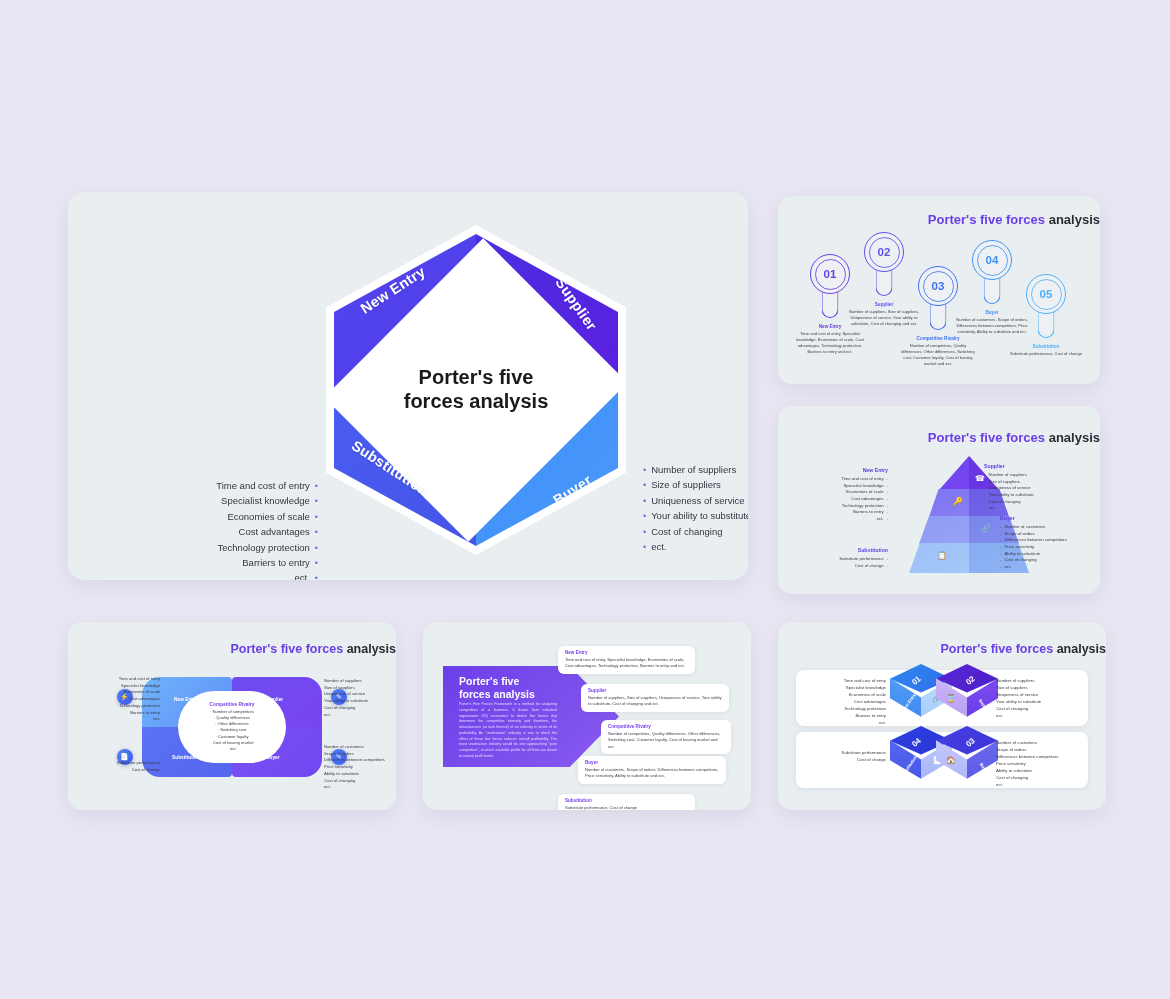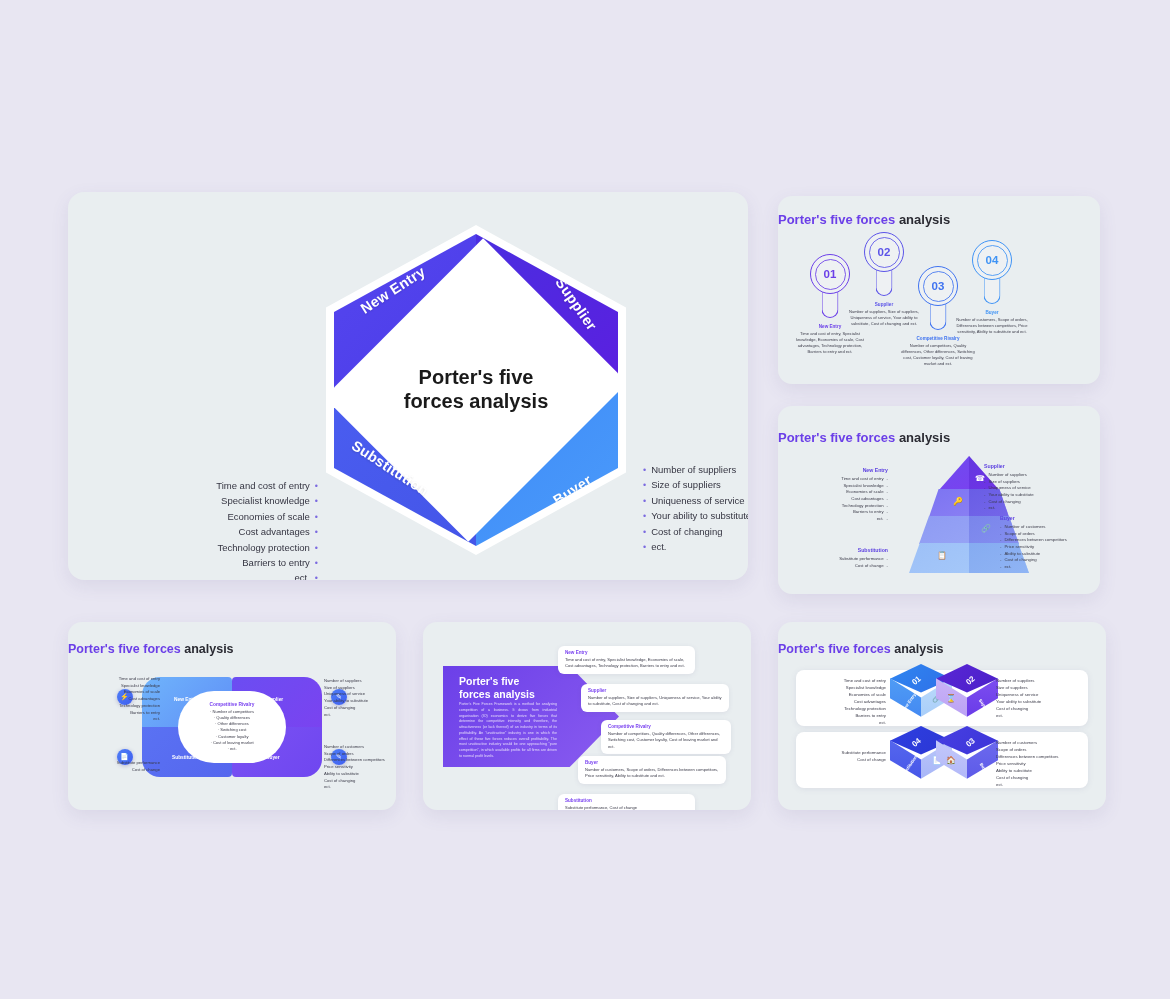--- a/index.html
+++ b/index.html
@@ -13,21 +13,21 @@
 
   .card {
     position: absolute;
     background: #e9eef0;
     border-radius: 14px;
     box-shadow: 0 6px 18px rgba(90,80,140,.10);
     overflow: hidden;
   }
 
   
-  .ctitle { position:absolute; left:0; right:0; text-align:left; font-weight:bold; color:#2b2b33; white-space:nowrap; }
+  .ctitle { position:absolute; left:0; right:0; text-align:right; font-weight:bold; color:#2b2b33; white-space:nowrap; }
   .ctitle .accent { color:#6b3fe8; }
 
   
   #card-main { left:68px; top:192px; width:680px; height:388px; border-radius:16px; }
 
   .hex-wrap { position:absolute; left:258px; top:33px; width:300px; height:330px; }
   .hex {
     position:absolute; inset:0;
     -webkit-clip-path: polygon(50% 0%, 100% 25%, 100% 75%, 50% 100%, 0% 75%, 0% 25%);
     clip-path: polygon(50% 0%, 100% 25%, 100% 75%, 50% 100%, 0% 75%, 0% 25%);
@@ -300,20 +300,30 @@
         <div class="pin" style="left: 190px; top: 44px; width: 48px; height: 110px; color: rgb(63, 147, 245);">
           <div class="balloon">
             <div class="stem"></div>
             <div class="ring">
               <span class="pnum">04</span>
             </div>
           </div>
           <div class="ptitle" style="color: rgb(63, 147, 245);">Buyer</div>
           <div class="pdesc">Number of customers, Scope of orders, Differences between competitors, Price sensitivity, Ability to substitute and ect.</div>
         </div>
+        <div class="pin" style="left: 244px; top: 78px; width: 48px; height: 110px; color: rgb(79, 176, 248);">
+          <div class="balloon">
+            <div class="stem"></div>
+            <div class="ring">
+              <span class="pnum">05</span>
+            </div>
+          </div>
+          <div class="ptitle" style="color: rgb(79, 176, 248);">Substitution</div>
+          <div class="pdesc">Substitute performance, Cost of change</div>
+        </div>
       </div>
   </div>
 
   <div class="card" id="card-pyr">
     <div class="ctitle">
       <span class="accent">Porter's five forces</span><span> analysis</span>
     </div>
     <div class="pyr">
       <div class="tier" style="top:0;width:60px;height:34px;">
         <div class="face" style="background:linear-gradient(150deg,#6d4bef,#7d3ff0);-webkit-clip-path:polygon(50% 0,100% 100%,0 100%);clip-path:polygon(50% 0,100% 100%,0 100%);"></div>

